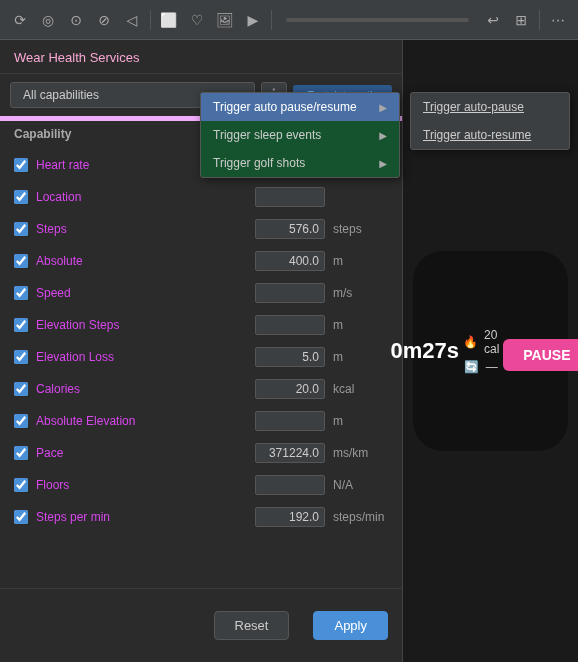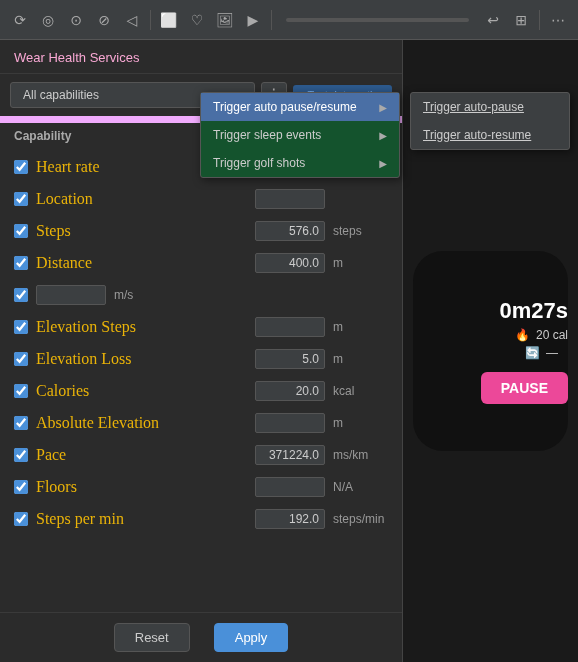--- a/index.html
+++ b/index.html
@@ -71,21 +71,21 @@
       color: #f9a8d4;
       border-bottom: 1px solid #3a3a3a;
     }
 
     
     .dropdown-row {
       display: flex;
       align-items: center;
       padding: 8px 10px;
       gap: 6px;
-      border-bottom: 7px solid #f0abfc;
+      border-bottom: 5px solid #f0abfc;
       position: relative;
     }
     .capability-select {
       flex: 1;
       background: #3c3f41;
       border: 1px solid #555;
       color: #ccc;
       padding: 4px 8px;
       border-radius: 3px;
       font-size: 12px;
@@ -135,45 +135,44 @@
       gap: 8px;
       height: 32px;
     }
     .cap-checkbox {
       width: 14px;
       height: 14px;
       accent-color: #4a90d9;
     }
     .cap-name {
       flex: 1;
-      font-size: 16px;
-      color: #eab308;
-      font-family: Liberation Serif, serif;
+      font-size: 12px;
+      color: #d946ef;
     }
     .cap-input {
       width: 70px;
       background: #3c3f41;
       border: 1px solid #555;
       color: #ccc;
       padding: 2px 5px;
       font-size: 12px;
       border-radius: 2px;
       text-align: right;
     }
     .cap-unit {
       width: 55px;
       font-size: 12px;
       color: #999;
     }
 
     
     .bottom-bar {
-      padding: 10px 14px;
-      display: flex;
-      justify-content: center;
+      padding: 22px 14px;
+      display: flex;
+      justify-content: flex-end;
       gap: 24px;
       border-top: 1px solid #3a3a3a;
     }
     .btn {
       padding: 6px 20px;
       border-radius: 4px;
       font-size: 13px;
       cursor: pointer;
       border: 1px solid #555;
     }
@@ -196,22 +195,22 @@
       align-items: center;
       justify-content: center;
       padding: 10px;
     }
     .watch-display {
       width: 155px;
       height: 200px;
       background: #111;
       border-radius: 30px;
       display: flex;
-      flex-direction: column;
-      align-items: flex-end;
+      flex-direction: row;
+      align-items: center;
       justify-content: center;
       gap: 4px;
       position: relative;
     }
     .watch-time {
       color: white;
       font-size: 22px;
       font-weight: bold;
     }
     .watch-stats {
@@ -353,26 +352,27 @@
           <span class="cap-unit"></span>
         </div>
         <div class="capability-row">
           <input type="checkbox" class="cap-checkbox" checked="" style="">
           <span class="cap-name">Steps</span>
           <input type="text" class="cap-input" value="576.0" style="">
           <span class="cap-unit">steps</span>
         </div>
         <div class="capability-row">
           <input type="checkbox" class="cap-checkbox" checked="" style="">
-          <span class="cap-name">Distance</span>
+          <span class="cap-name">Absolute</span>
           <input type="text" class="cap-input" value="400.0" style="">
           <span class="cap-unit">m</span>
         </div>
         <div class="capability-row">
           <input type="checkbox" class="cap-checkbox" checked="" style="">
+          <span class="cap-name">Speed</span>
           <input type="text" class="cap-input" style="">
           <span class="cap-unit">m/s</span>
         </div>
         <div class="capability-row">
           <input type="checkbox" class="cap-checkbox" checked="" style="">
           <span class="cap-name">Elevation Steps</span>
           <input type="text" class="cap-input" style="">
           <span class="cap-unit">m</span>
         </div>
         <div class="capability-row">

